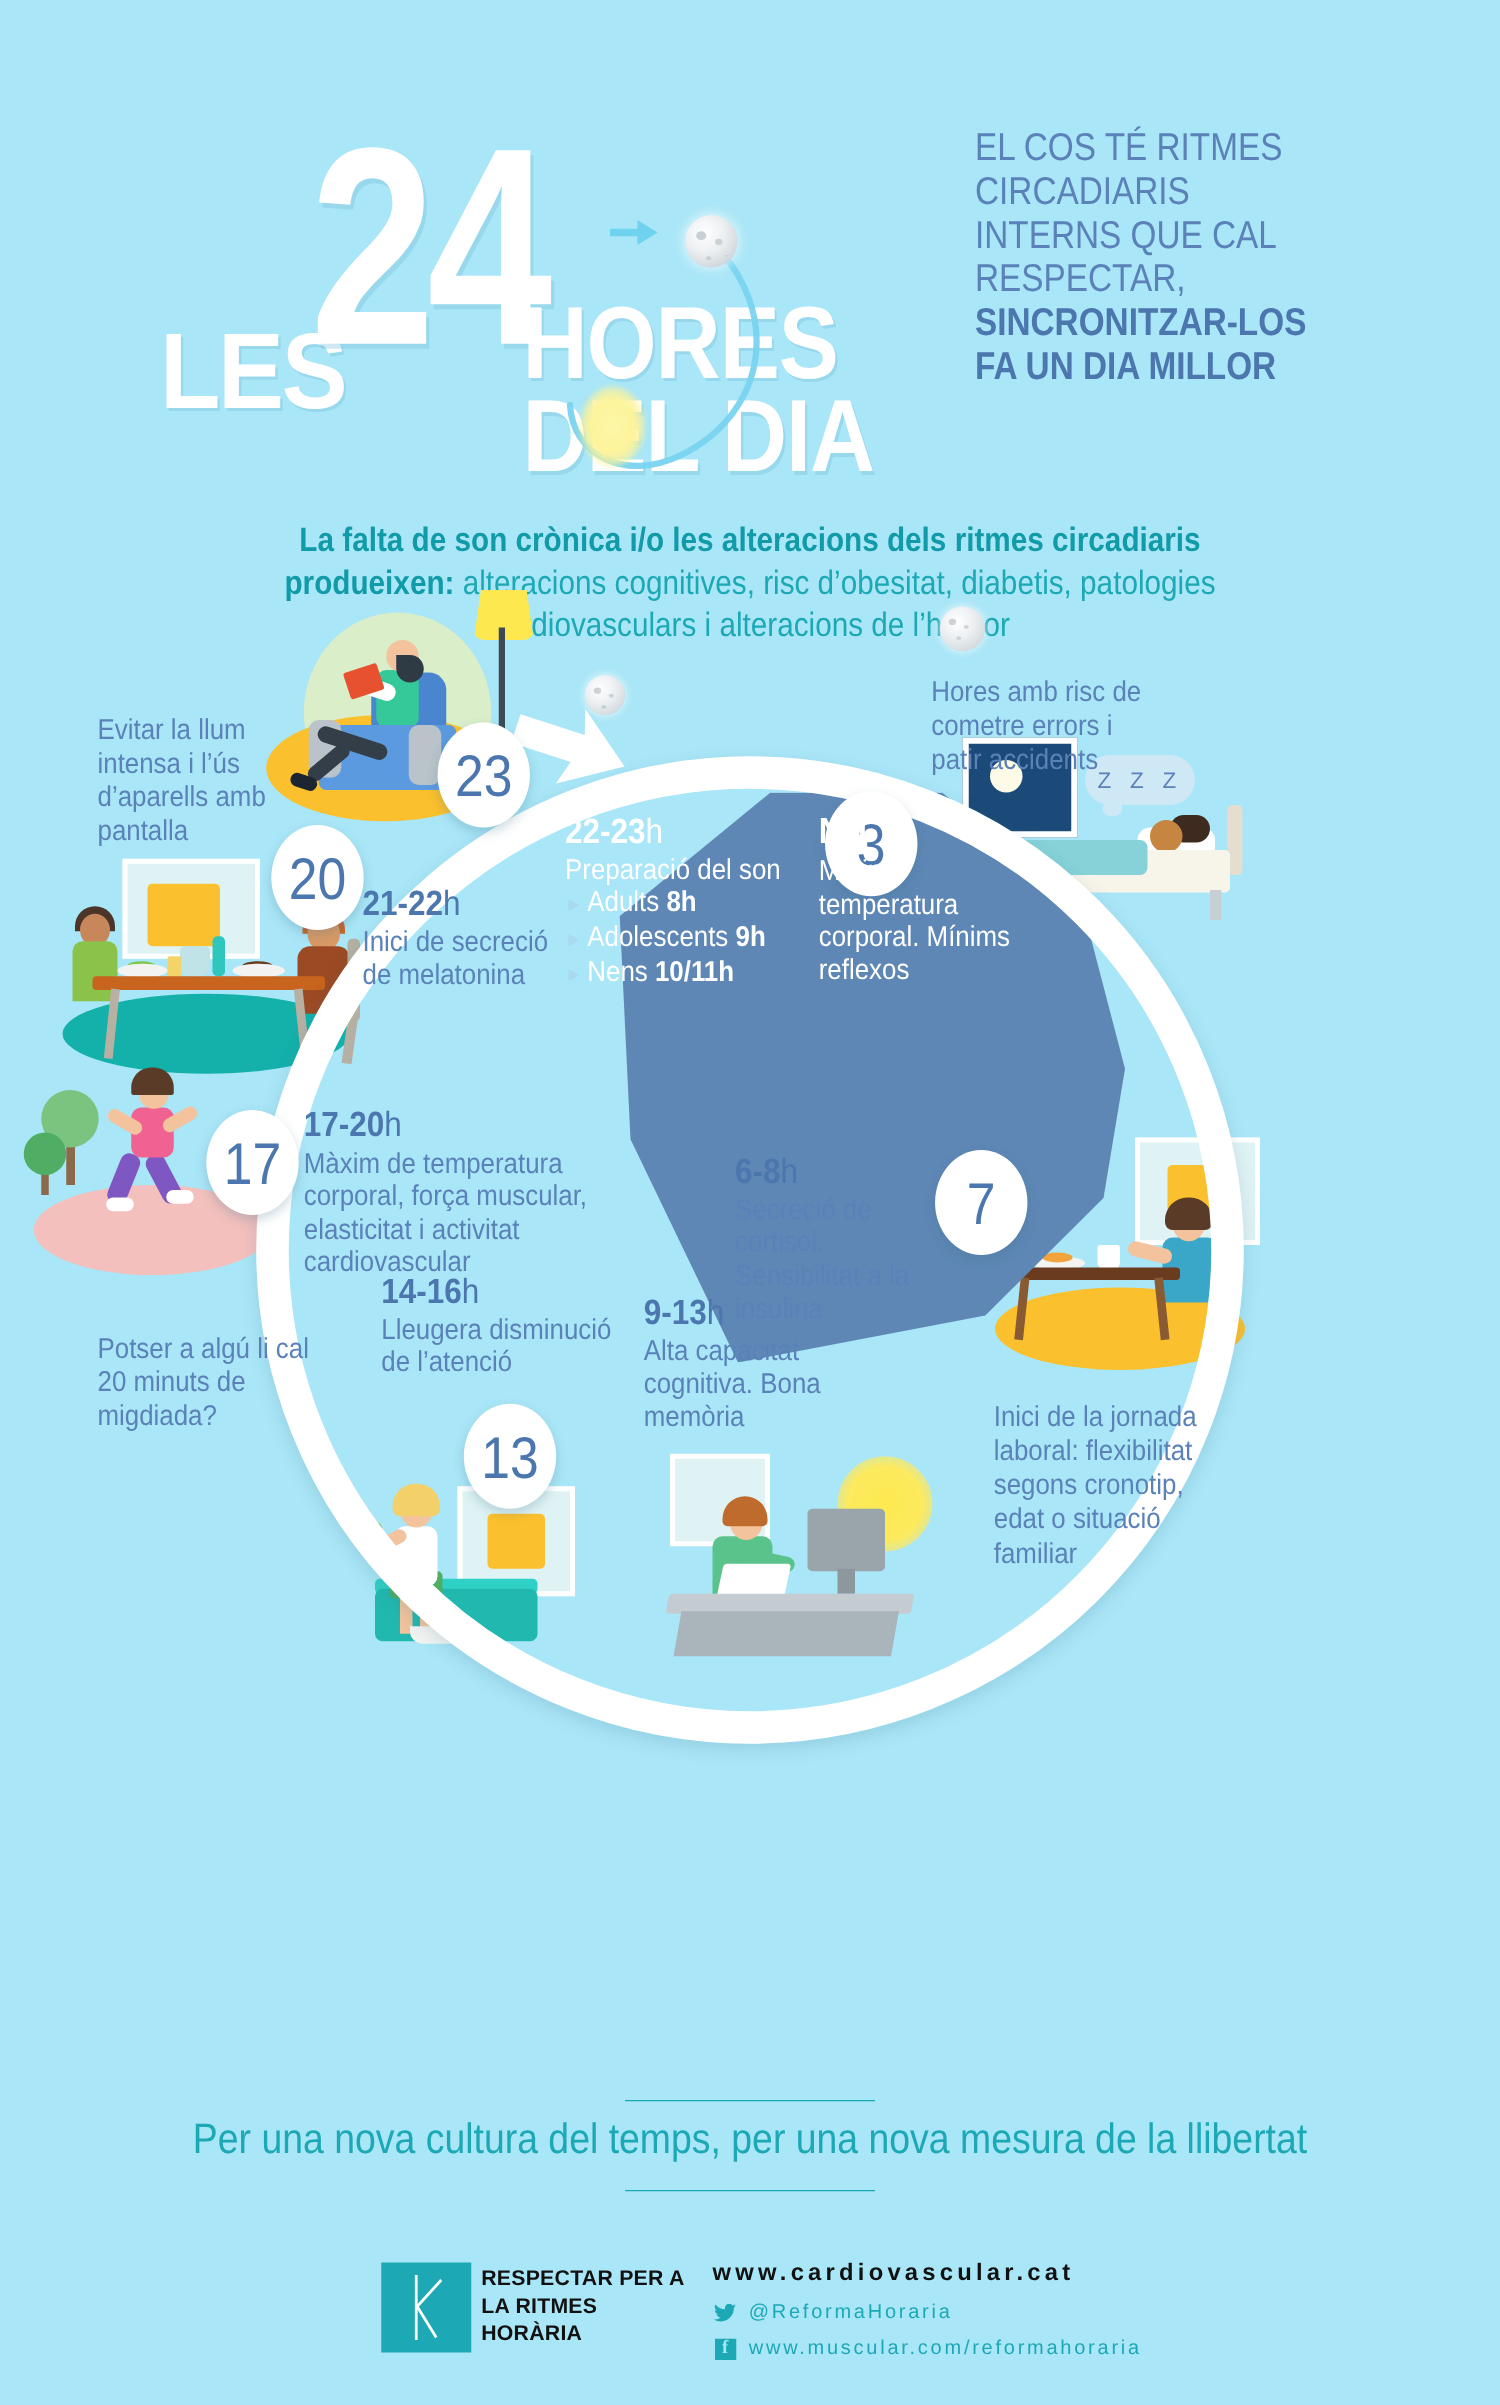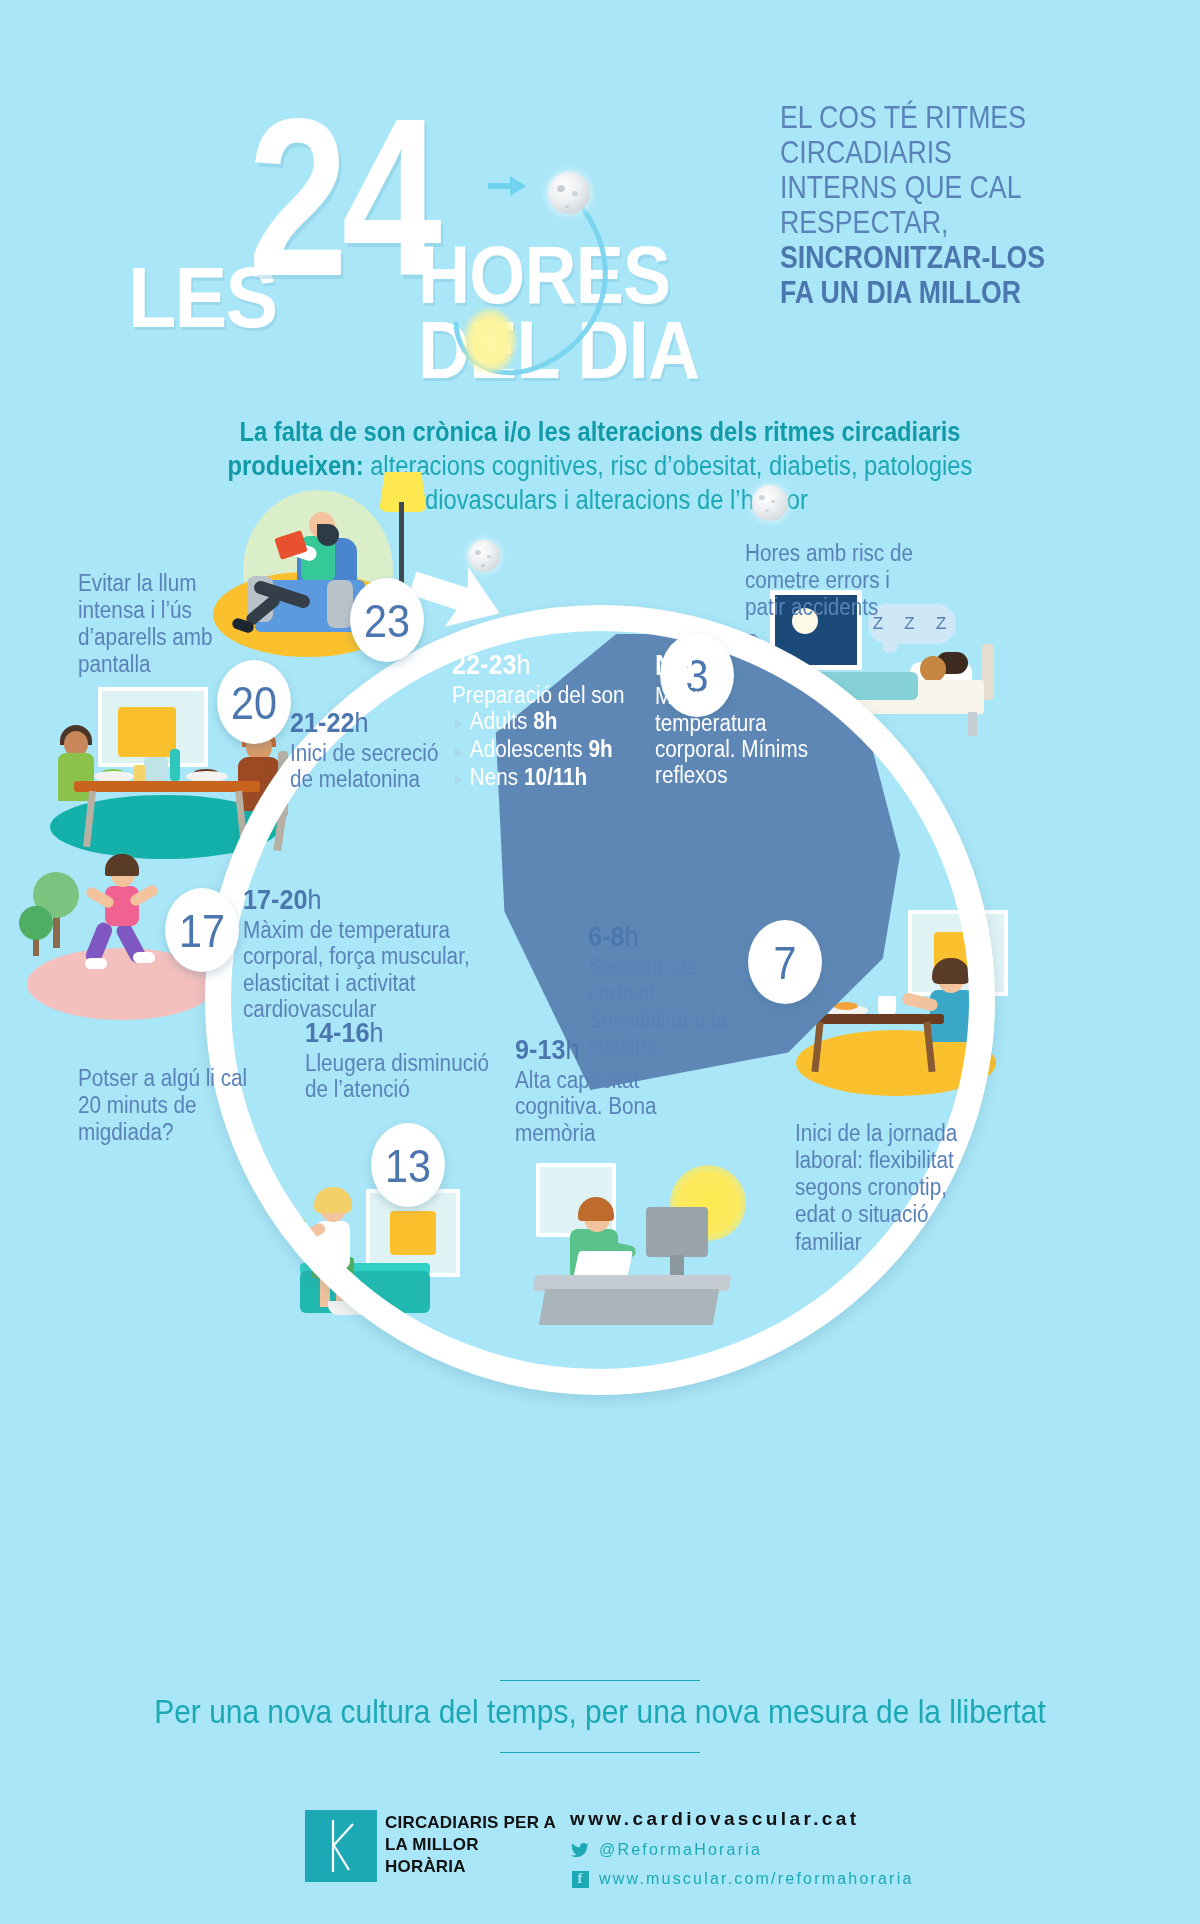--- a/index.html
+++ b/index.html
@@ -317,21 +317,21 @@
   .bd-moon{ position:absolute; left: 32px; top: 18px; width: 26px; height: 26px; background:#fdfbe8; border-radius: 50%;}
   .bd-bed { position:absolute; left: 4px; top: 90px; width: 220px; height: 34px; background:#f7f4ea; border-radius: 4px;}
   .bd-pillow{position:absolute; left: 150px; top: 72px; width: 62px; height: 26px; background:#ffffff; border-radius: 10px;}
   .bd-head{ position:absolute; left: 160px; top: 66px; width: 26px; height: 26px; background:#c68642; border-radius: 50%;}
   .bd-hair{ position:absolute; left: 176px; top: 62px; width: 32px; height: 22px; background:#3d2b1f; border-radius: 14px;}
   .bd-blank{position:absolute; left: 8px; top: 82px; width: 150px; height: 28px; background:#86d2d8; border-radius: 6px;}
   .bd-head2{position:absolute; left: 222px; top: 54px; width: 12px; height: 56px; background:#e4ddd0; border-radius: 4px;}
   .bd-legA{ position:absolute; left: 10px; top: 122px; width: 9px; height: 24px; background:#c8cfd4;}
   .bd-legB{ position:absolute; left: 208px; top: 122px; width: 9px; height: 24px; background:#c8cfd4;}
   .bd-zzz { position:absolute; left: 108px; top: 14px; width: 88px; height: 40px; background:#cfe8f6; border-radius: 20px; color:#5b82b8;
-            font-family:Liberation Mono, monospace; font-size:18px; letter-spacing:5px;
+            font-family:Liberation Sans, sans-serif; font-size:18px; letter-spacing:5px;
             display:flex; align-items:center; justify-content:center; }
   .bd-zzz::after { content:""; position:absolute; left:14px; bottom:-9px; width:16px; height:12px; background:#cfe8f6; border-radius:50%;}
 
   
   .sc-bfast { position: absolute; left: 790px; top: 370px; width: 250px; height: 200px; }
   .bf-yellow{ position:absolute; left: 6px; top: 120px; width: 200px; height: 66px; background:#fbc02d; border-radius: 50%;}
   .bf-win  { position:absolute; left: 118px; top: 0px; width: 100px; height: 86px; background:#dff3f4; border:4px solid #fff;}
   .bf-winsun{position:absolute; left: 144px; top: 22px; width: 50px; height: 46px; background:#fbc02d; border-radius:4px;}
   .bf-table{ position:absolute; left: 14px; top: 104px; width: 140px; height: 10px; background:#6b3b20; border-radius: 3px;}
   .bf-tlegL{ position:absolute; left: 24px; top: 112px; width: 7px; height: 50px; background:#8a5a33; transform: rotate(6deg);}
@@ -622,22 +622,22 @@
     <div class="fline fline-bot"></div>
 
     <div class="logo-box">
       <svg width="72" height="72" viewBox="0 0 72 72">
         <path d="M28 10 L28 62" stroke="#ffffff" stroke-width="2.2" fill="none"></path>
         <path d="M28 36 L48 14" stroke="#ffffff" stroke-width="2.2" fill="none"></path>
         <path d="M28 34 L44 60" stroke="#ffffff" stroke-width="2.2" fill="none"></path>
       </svg>
     </div>
     <div class="logo-txt">
-      <div>CIRCADIARIS PER A</div>
-      <div>LA MILLOR</div>
+      <div>RESPECTAR PER A</div>
+      <div>LA RITMES</div>
       <div>HORÀRIA</div>
     </div>
 
     <div class="contact">
       <div class="c-web">www.cardiovascular.cat</div>
       <div class="c-row">
         <span class="glyph">
           <svg width="18" height="15" viewBox="0 0 18 15">
             <path d="M18 1.8c-.7.3-1.4.5-2.1.6.8-.5 1.3-1.2 1.6-2.1-.7.4-1.5.8-2.4 1C14.4.5 13.5 0 12.5 0c-2 0-3.6 1.6-3.6 3.6 0 .3 0 .6.1.8C6 4.3 3.2 2.8 1.3.5.9 1.1.8 1.7.8 2.4c0 1.2.6 2.3 1.6 3-.6 0-1.1-.2-1.6-.5 0 1.7 1.2 3.2 2.9 3.5-.3.1-.6.1-.9.1-.2 0-.4 0-.7-.1.5 1.4 1.8 2.5 3.4 2.5-1.2 1-2.8 1.6-4.5 1.6H0c1.6 1 3.5 1.6 5.6 1.6 6.8 0 10.5-5.6 10.5-10.5V3.2c.7-.5 1.4-1.2 1.9-1.4z" fill="#1ca8b5"></path>
           </svg>

